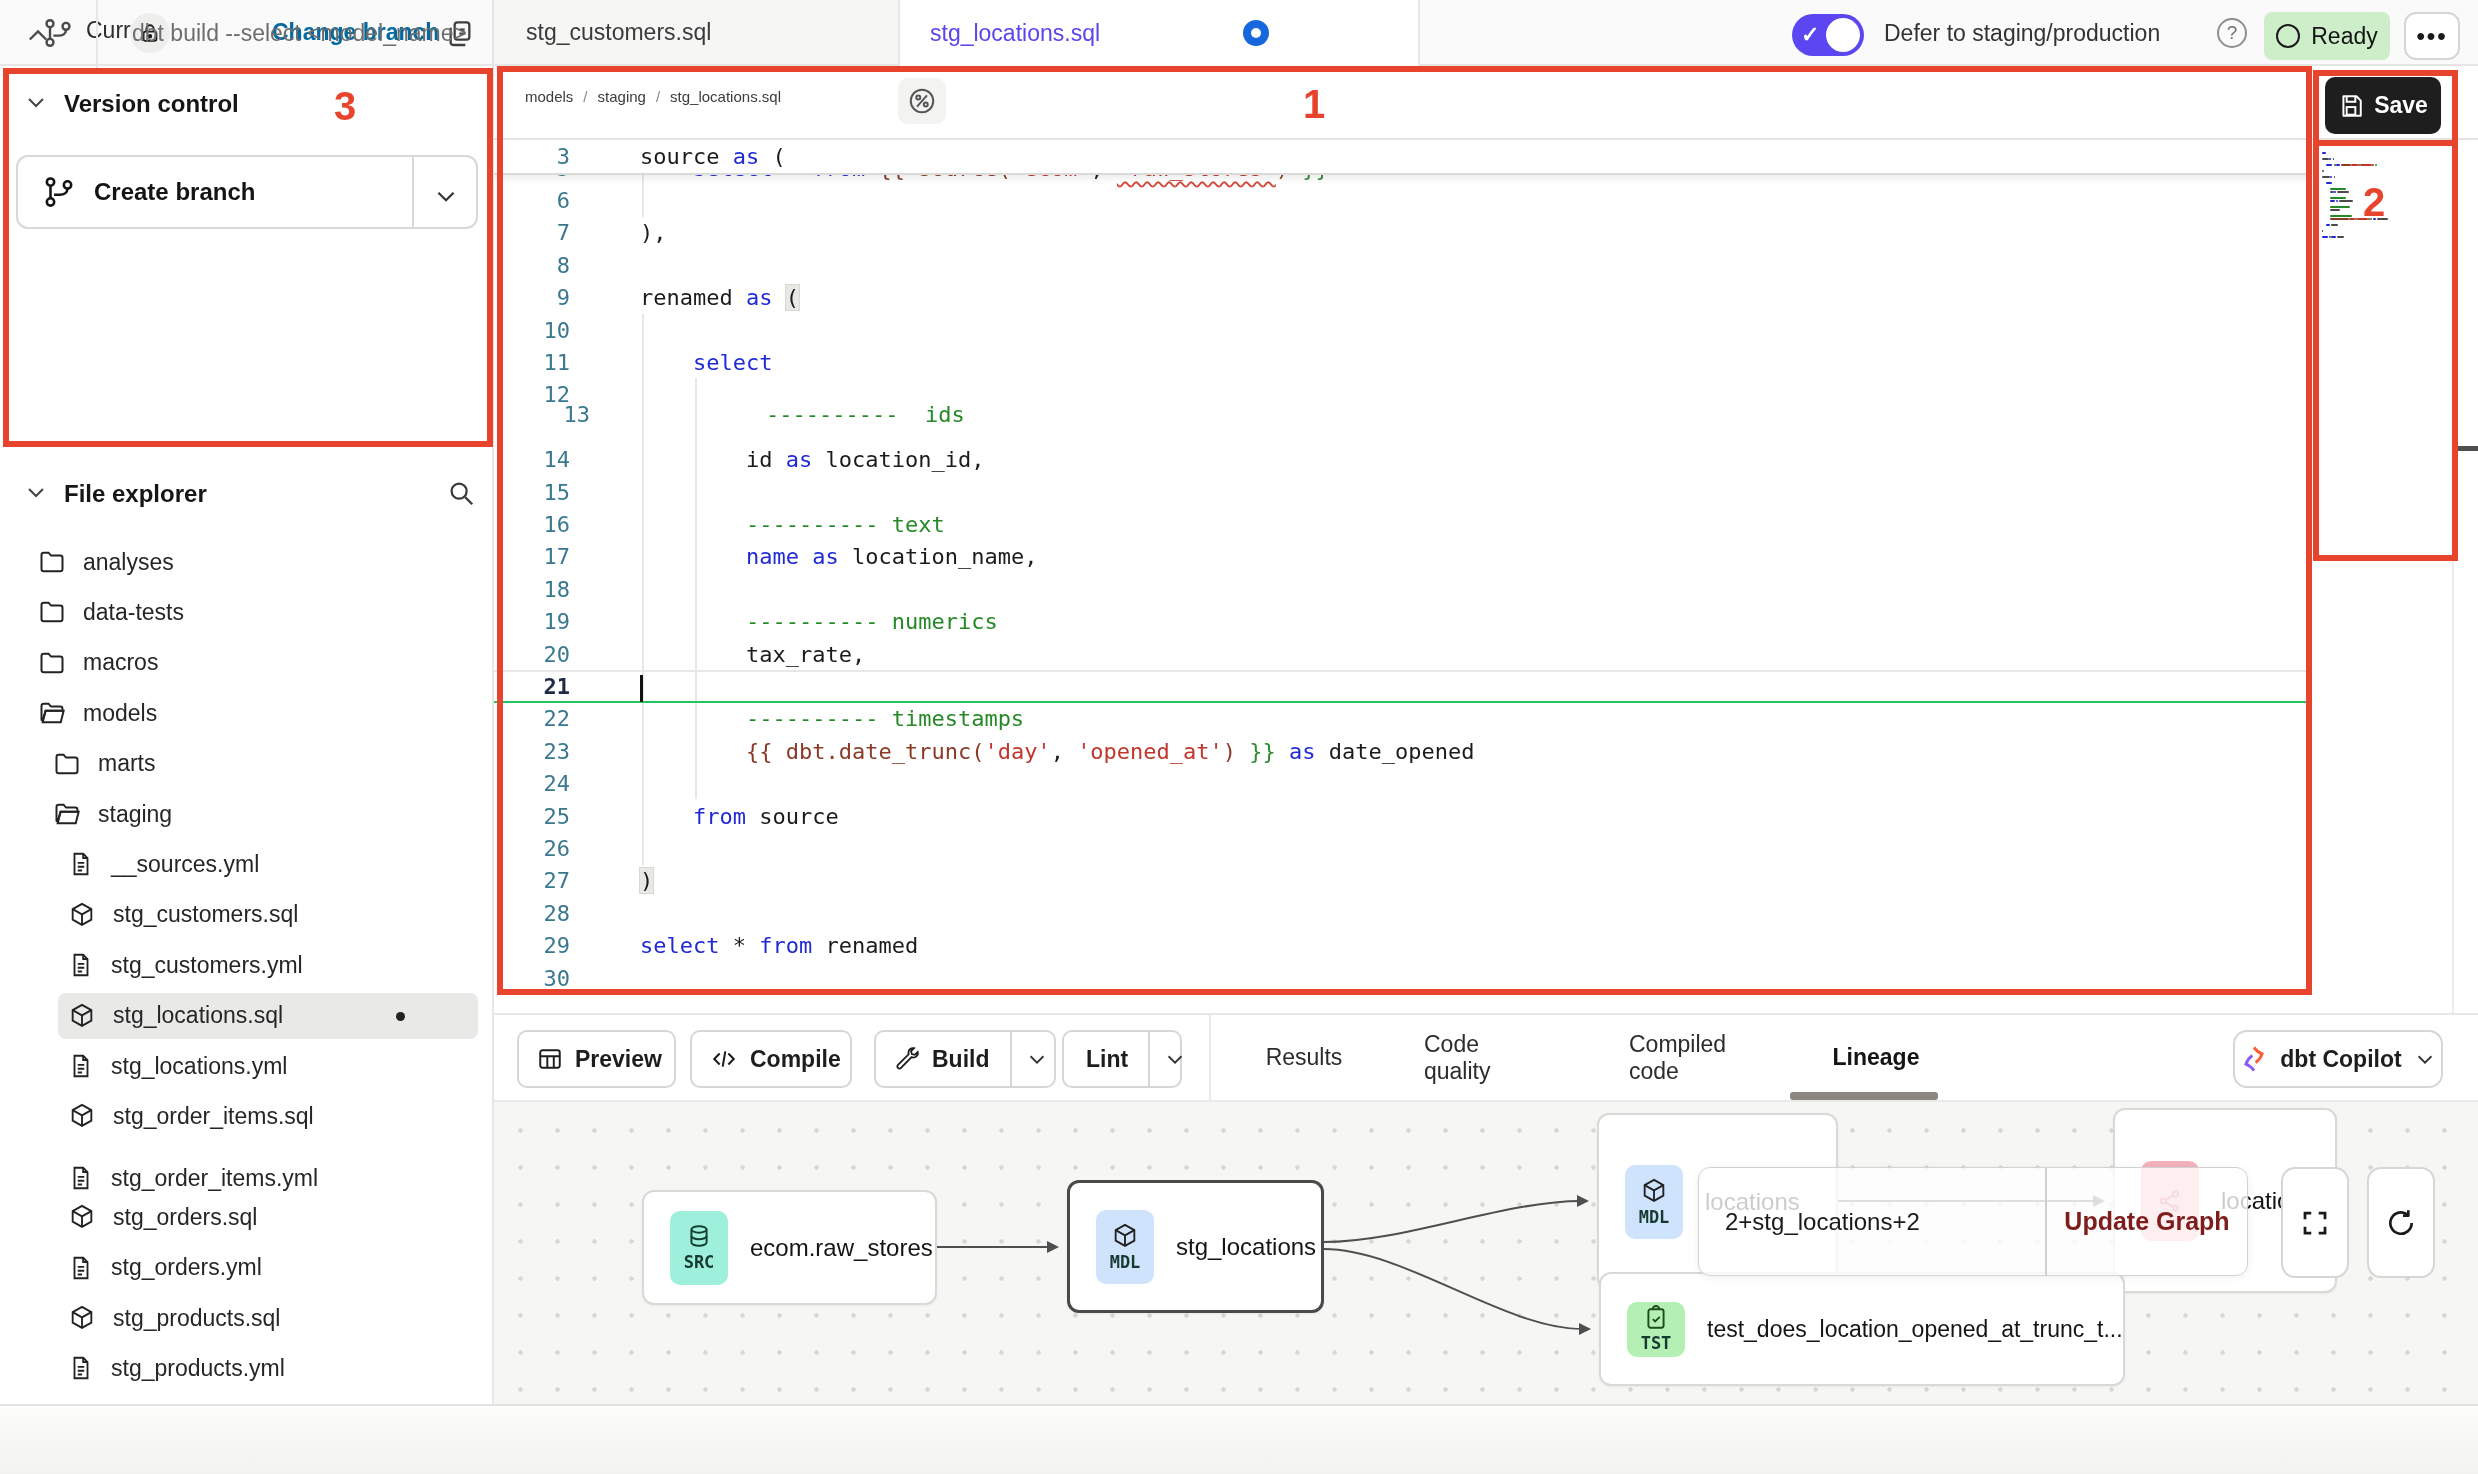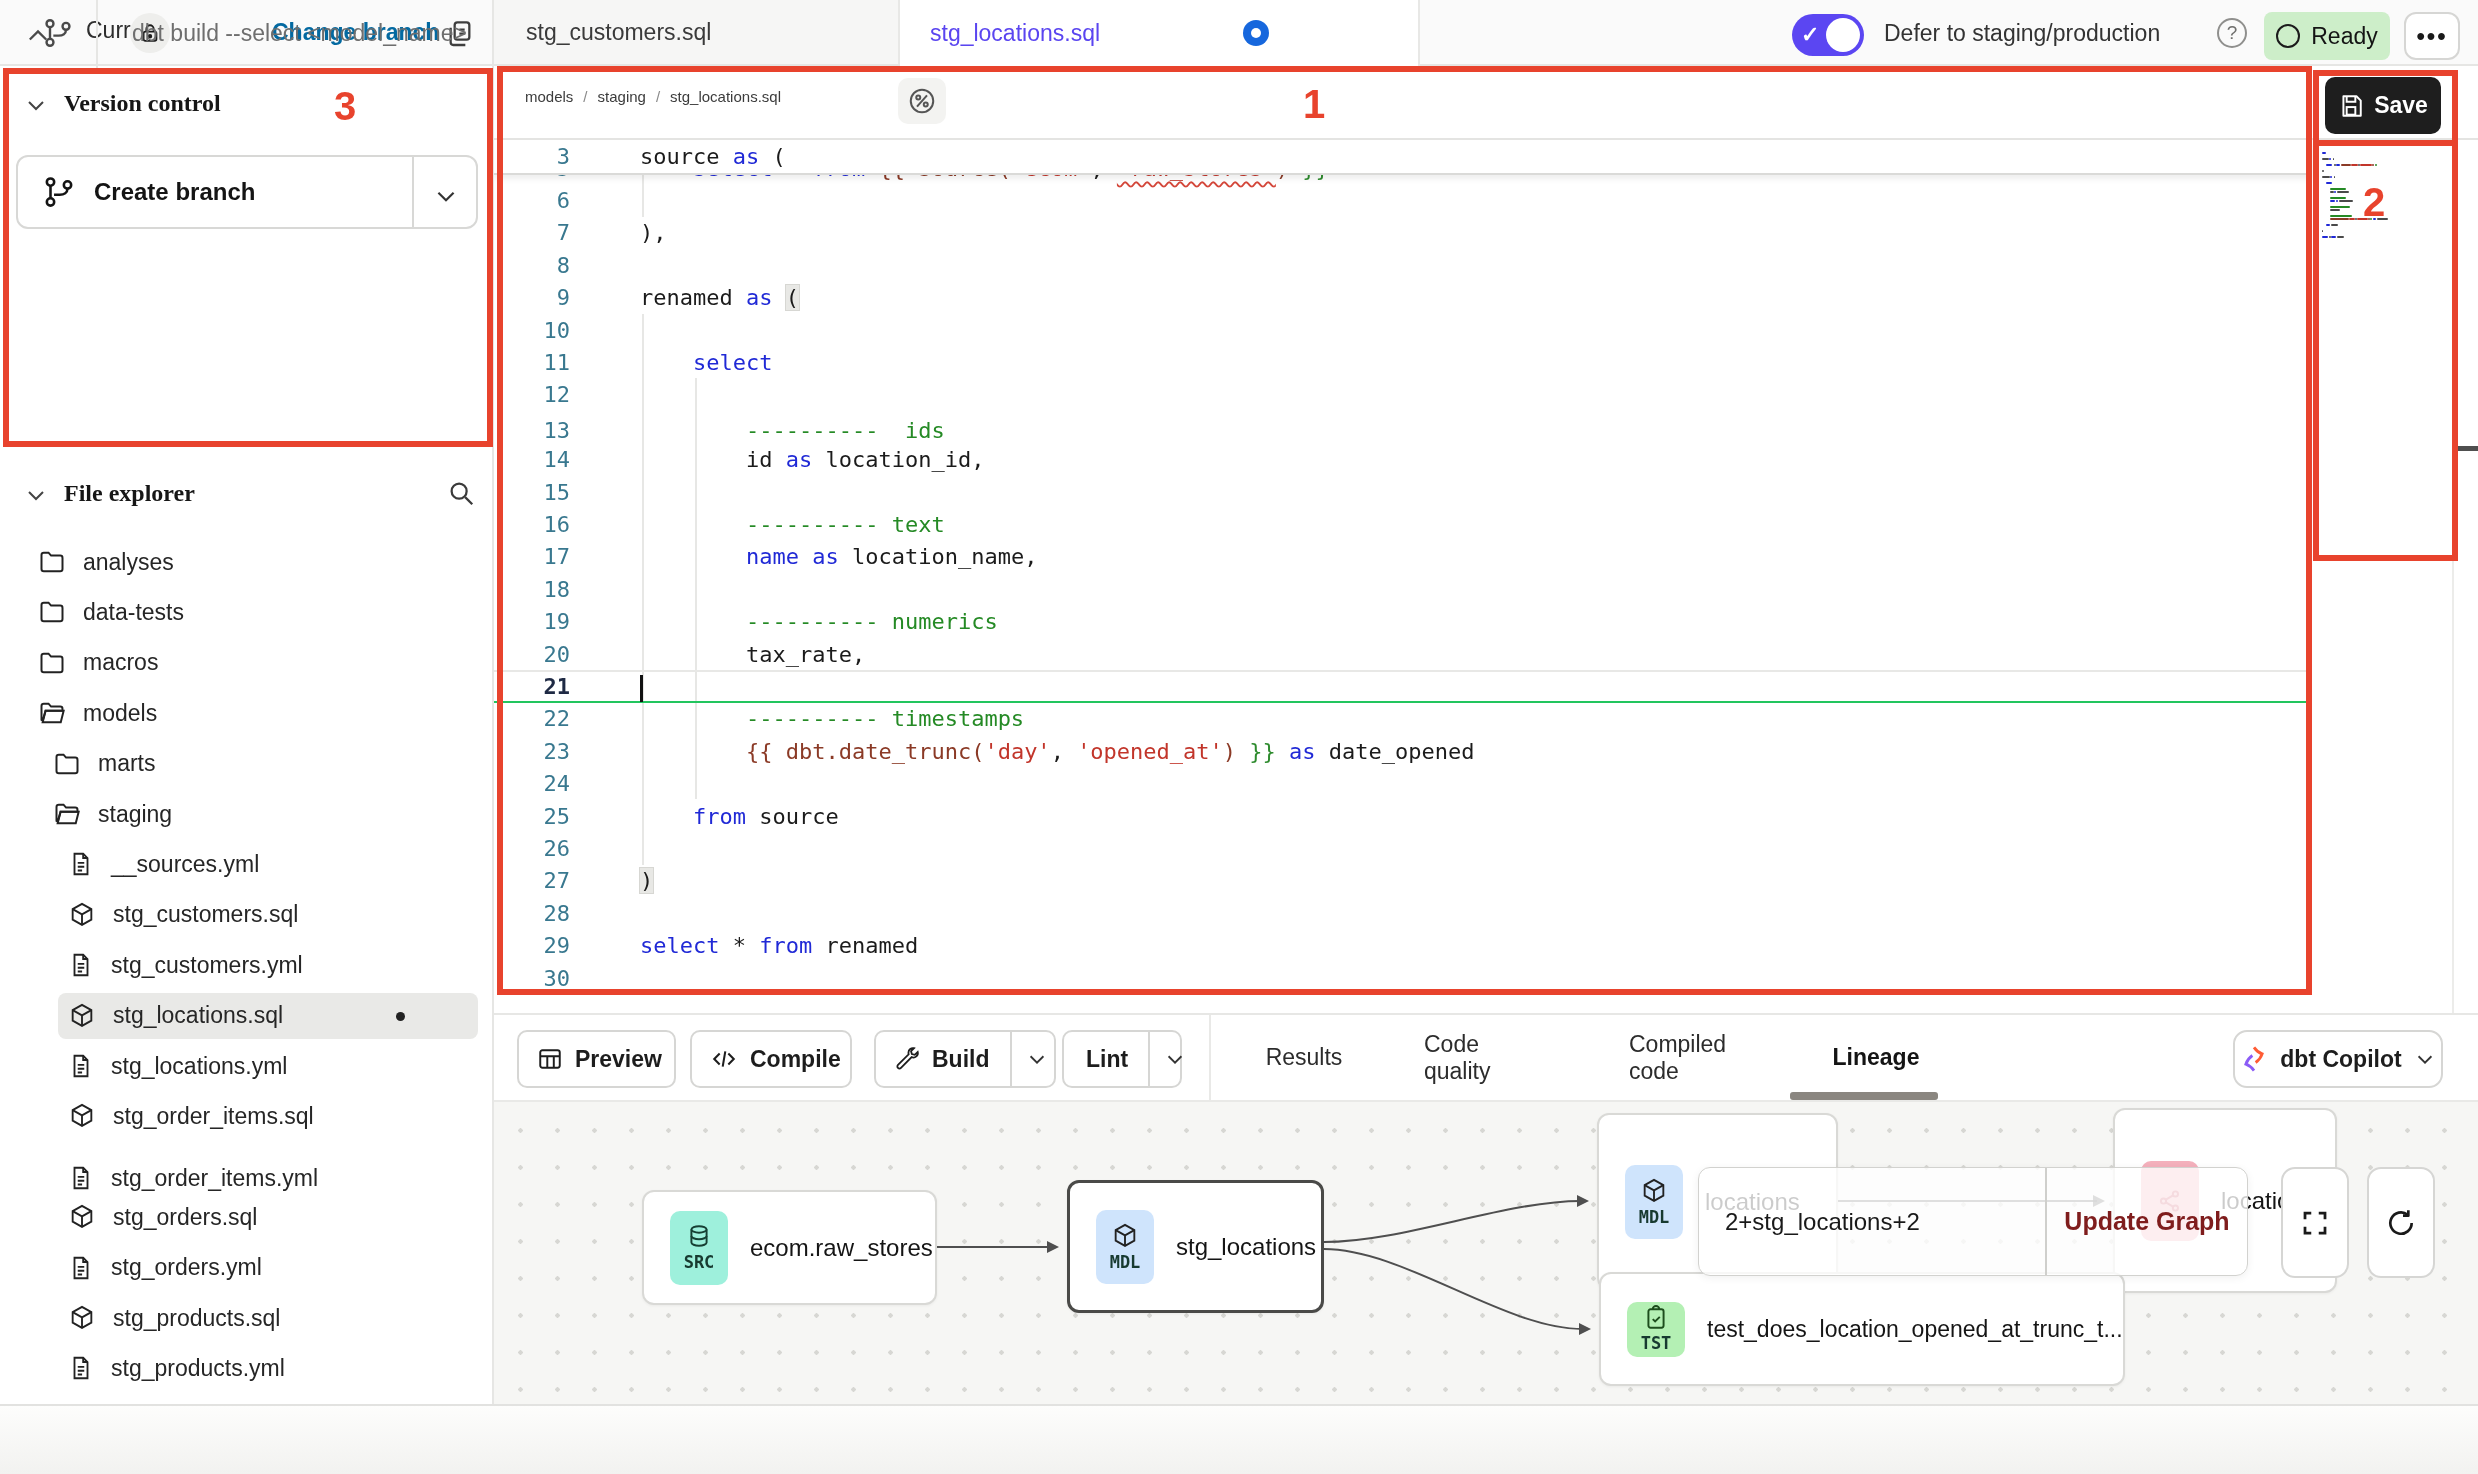--- a/index.html
+++ b/index.html
@@ -17,21 +17,21 @@
   #copy-icon{left:444px;top:17px;}
   .tab{top:0;height:64px;display:flex;align-items:center;box-sizing:border-box;font-size:23px;}
   #tab-1{left:494px;width:406px;background:#f6f6f5;border-right:2px solid #e8e8e6;color:#3a3a3a;padding-left:32px;}
   #tab-2{left:900px;width:520px;background:#ffffff;border-right:2px solid #e8e8e6;color:#5a45f0;padding-left:30px;height:67px;z-index:3;}
   #tab-dot{left:1243px;top:20px;width:26px;height:26px;border-radius:50%;background:#1667dd;z-index:4;}
   #tab-dot::after{content:"";position:absolute;left:8px;top:8px;width:10px;height:10px;border-radius:50%;background:#fff;}
   #plus-btn{left:2418px;top:12px;width:42px;height:42px;display:flex;align-items:center;justify-content:center;font-size:40px;font-weight:300;color:#2a2a2a;}
 
   
   #sidebar{left:0;top:66px;width:494px;height:1338px;background:#fff;border-right:2px solid #e6e6e4;box-sizing:border-box;}
-  .section-header{display:flex;align-items:flex-end;font-size:24px;font-weight:700;color:#161616;font-family:Liberation Serif, serif;}
+  .section-header{display:flex;align-items:flex-start;font-size:24px;font-weight:700;color:#161616;}
   #vc-header{left:24px;top:90px;}
   #fe-header{left:24px;top:480px;}
   .chev{margin-right:16px;}
   #create-branch{left:16px;top:155px;width:462px;height:74px;border:2px solid #d8d8d6;border-radius:12px;background:#fff;box-sizing:border-box;display:flex;align-items:center;}
   #create-branch .label{font-size:24px;font-weight:600;color:#141414;margin-left:18px;}
   #cb-divider{position:absolute;right:62px;top:0;bottom:0;width:2px;background:#d8d8d6;}
   #cb-chevron{position:absolute;right:17px;top:26px;}
   #fe-search{left:446px;top:478px;}
   #file-tree{left:0;top:537px;width:492px;}
   .tree-row{position:absolute;left:0;width:492px;height:50px;display:flex;align-items:center;font-size:23px;color:#262626;}
@@ -405,21 +405,21 @@
         <span class="code-text"></span>
       </div>
       <div class="code-row" style="top: 206px;">
         <span class="gutter">11</span>
         <span class="code-text"><span>    </span><span class="tk-k">select</span></span>
       </div>
       <div class="code-row" style="top: 238.4px;">
         <span class="gutter">12</span>
         <span class="code-text"></span>
       </div>
-      <div class="code-row" style="top: 274px;">
+      <div class="code-row" style="top: 258px; padding-left: 20px;">
         <span class="gutter">13</span>
         <span class="code-text"><span>        </span><span class="tk-c">----------  ids</span></span>
       </div>
       <div class="code-row" style="top: 303.2px;">
         <span class="gutter">14</span>
         <span class="code-text"><span>        id </span><span class="tk-k">as</span><span> location_id,</span></span>
       </div>
       <div class="code-row" style="top: 335.6px;">
         <span class="gutter">15</span>
         <span class="code-text"></span>

